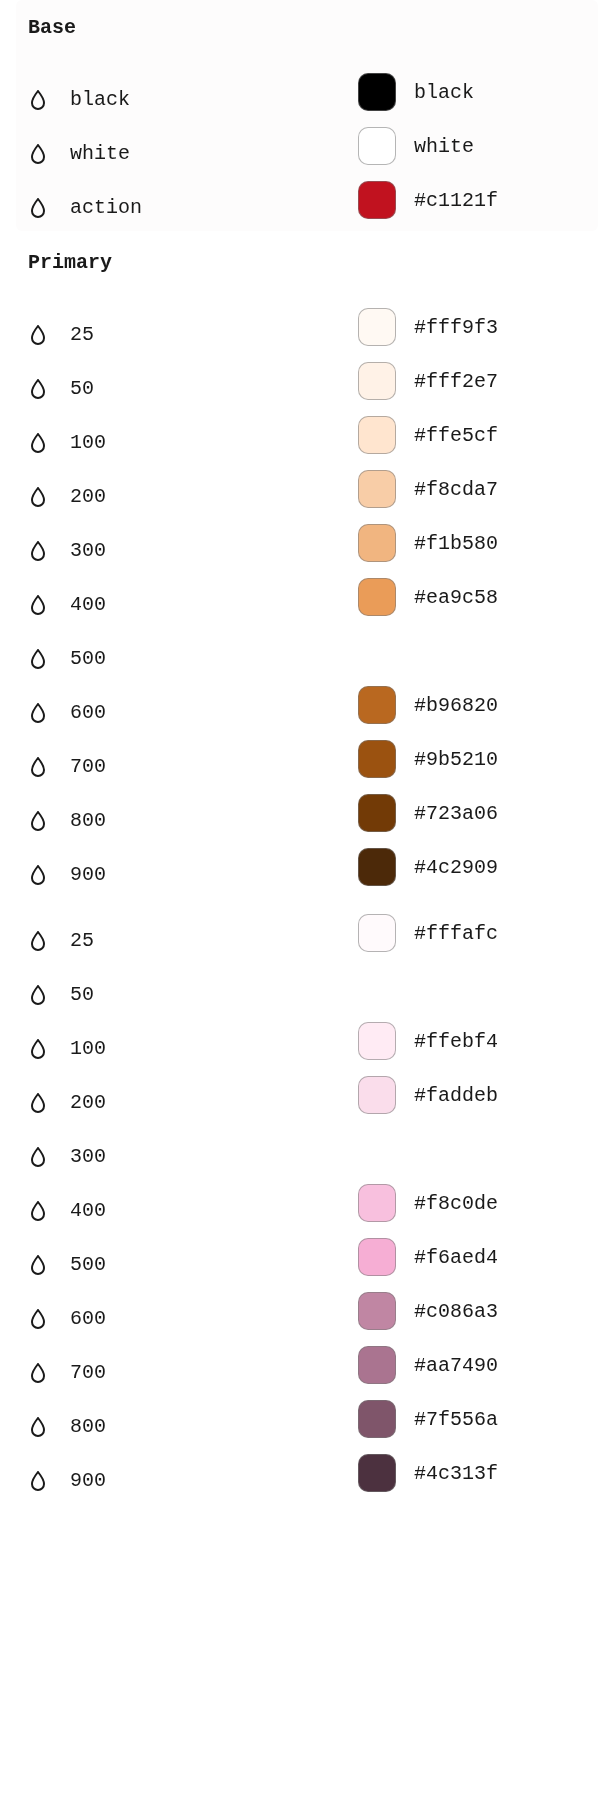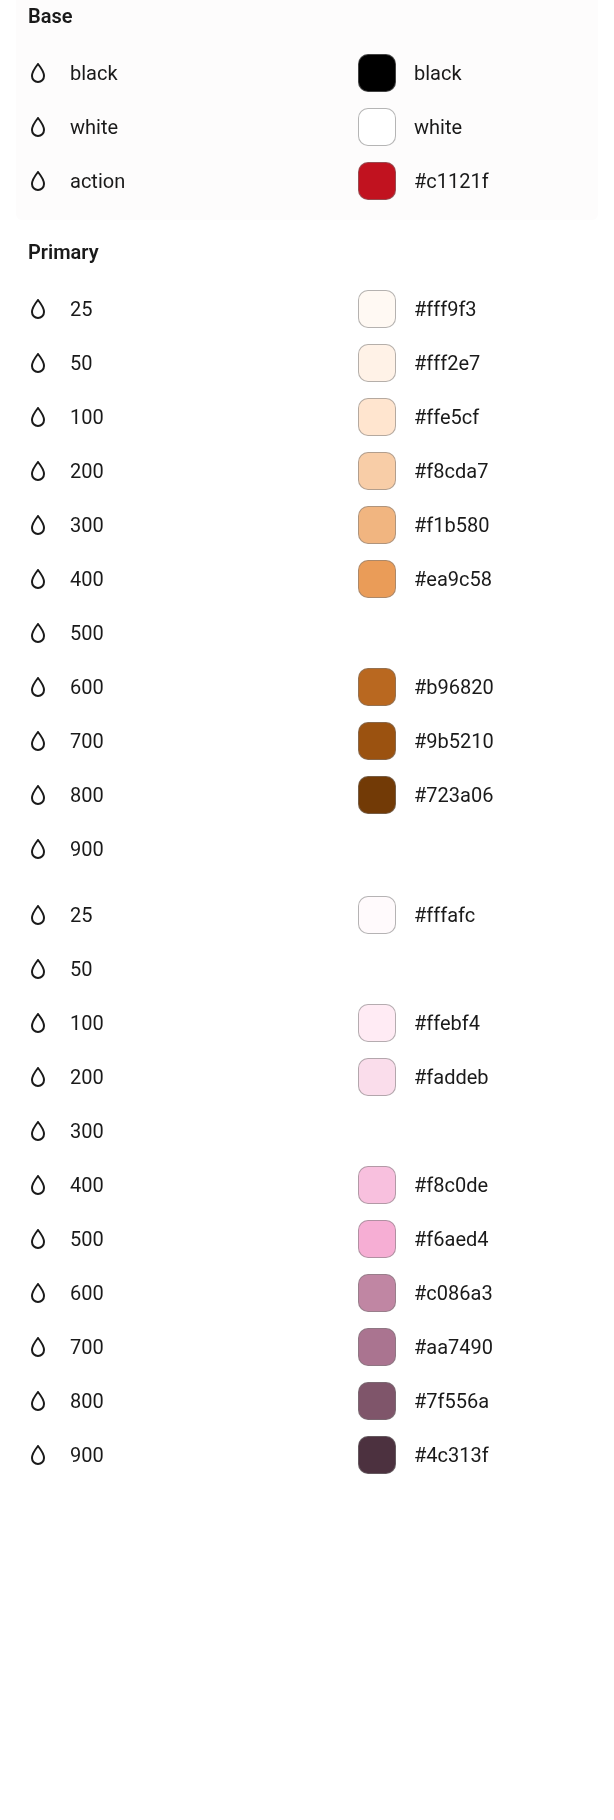--- a/index.html
+++ b/index.html
@@ -6,37 +6,38 @@
   body {
     margin: 0;
     padding: 0;
     width: 614px;
     font-family: -apple-system, BlinkMacSystemFont, "Segoe UI", Roboto, "Helvetica Neue", Arial, sans-serif;
     font-size: 20px;
     color: #1a1a1a;
     background: #fff;
   }
   .panel {
-    padding: 4px 28px 24px 28px;
+    padding: 16px 28px 24px 28px;
+    font-family: Liberation Mono, monospace;
   }
   .group {
     margin-bottom: 12px;
   }
   .group-title {
     font-weight: 600;
     font-size: 20px;
     margin: 20px 0 18px 0;
     color: #1a1a1a;
   }
   .group:first-child .group-title {
     margin-top: 0;
   }
   .row {
     display: flex;
-    align-items: center;
+    align-items: flex-end;
     height: 54px;
   }
   .col-left {
     display: flex;
     align-items: center;
     width: 330px;
     flex-shrink: 0;
   }
   .col-right {
     display: flex;
@@ -267,20 +268,24 @@
       </div>
       <div class="row">
         <div class="col-left">
           <span class="drop-icon">
             <svg viewBox="0 0 16 20">
               <path d="M8 1 C8 1 14 8.5 14 13 A6 6 0 0 1 2 13 C2 8.5 8 1 8 1 Z"></path>
             </svg>
           </span>
           <span class="label">900</span>
         </div>
+        <div class="col-right">
+          <span class="swatch" style="background: rgb(76, 41, 9);"></span>
+          <span class="label">#4c2909</span>
+        </div>
       </div>
     </div>
     <div class="group">
       <div class="row">
         <div class="col-left">
           <span class="drop-icon">
             <svg viewBox="0 0 16 20">
               <path d="M8 1 C8 1 14 8.5 14 13 A6 6 0 0 1 2 13 C2 8.5 8 1 8 1 Z"></path>
             </svg>
           </span>

